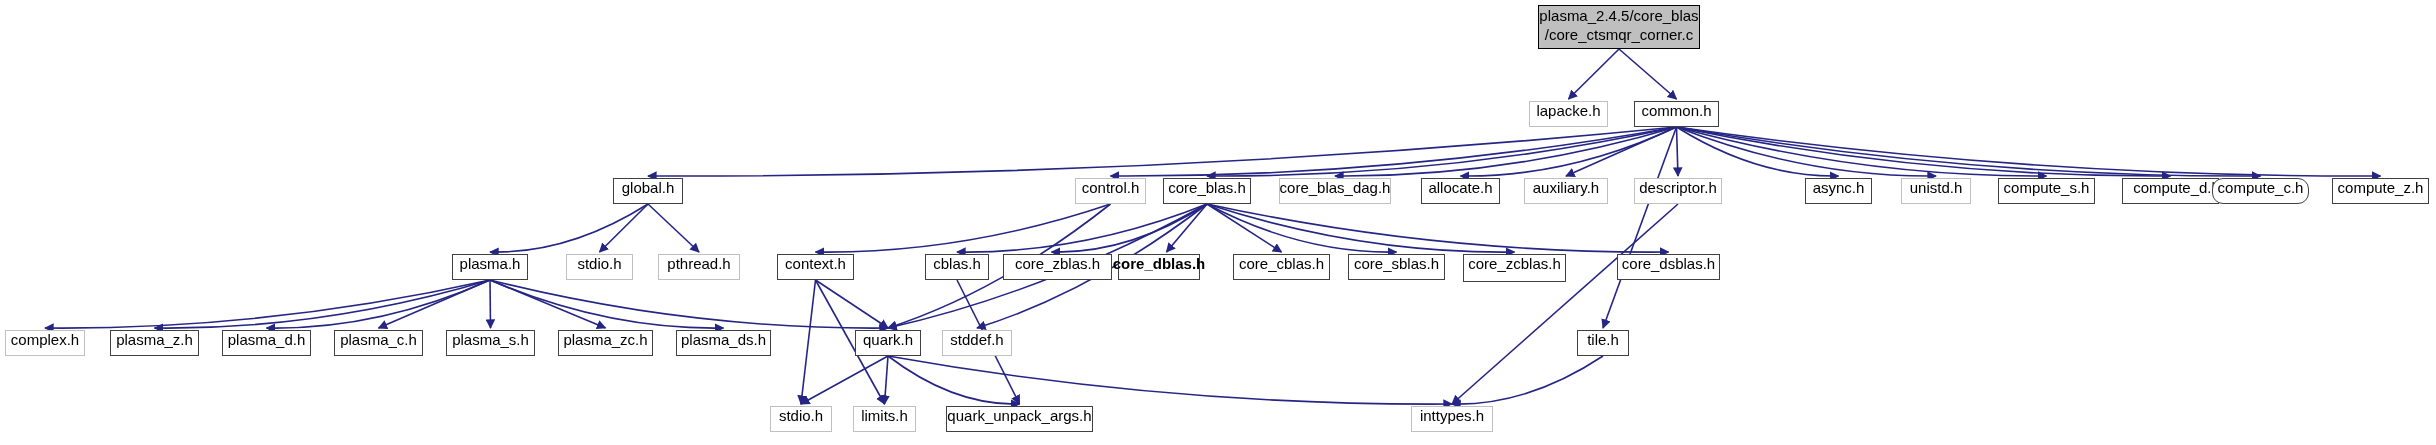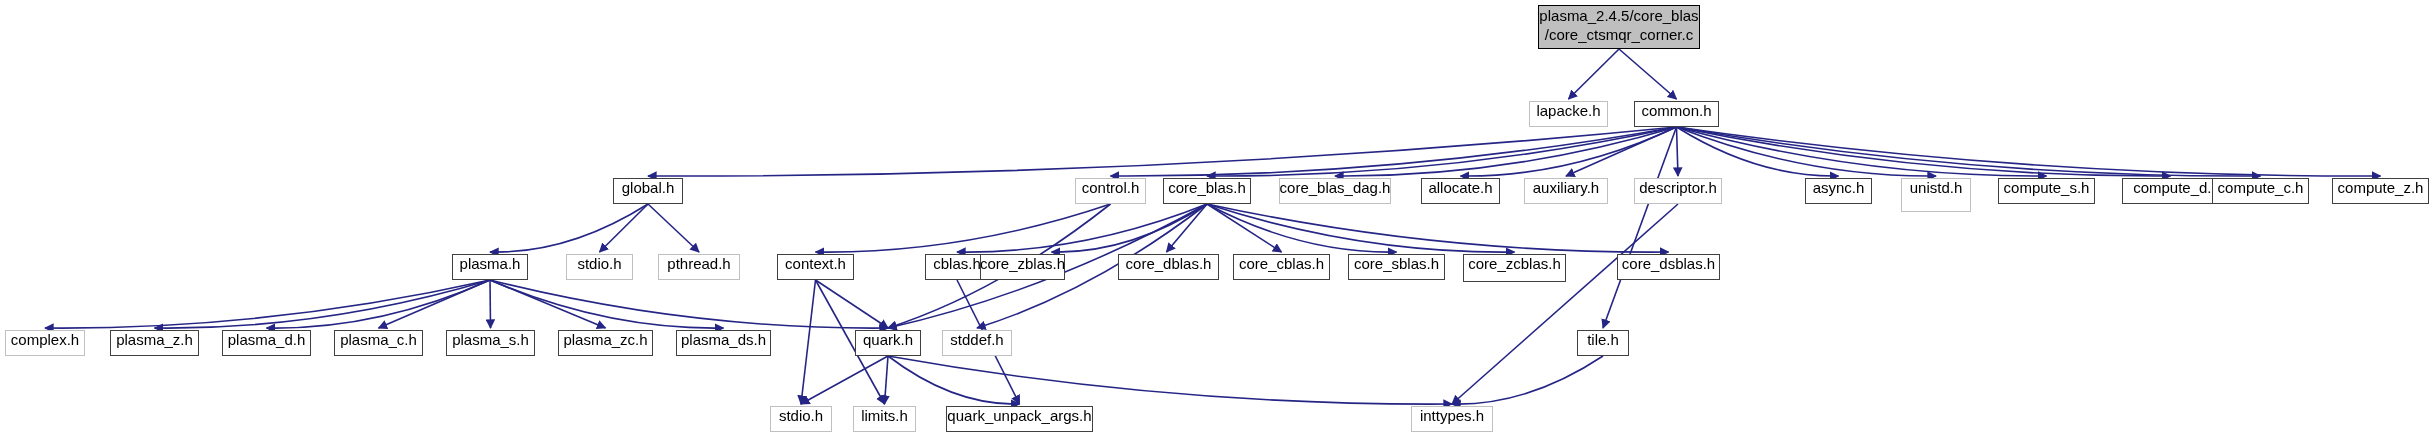--- a/index.html
+++ b/index.html
@@ -141,54 +141,54 @@
       </div>
       <div class="node " style="left: 1524px; top: 178px; width: 84px; height: 26px;">
         <span>auxiliary.h</span>
       </div>
       <div class="node " style="left: 1634px; top: 178px; width: 88px; height: 26px;">
         <span>descriptor.h</span>
       </div>
       <div class="node strong" style="left: 1805px; top: 178px; width: 67px; height: 26px;">
         <span>async.h</span>
       </div>
-      <div class="node " style="left: 1901px; top: 178px; width: 70px; height: 34px;">
+      <div class="node " style="left: 1901px; top: 178px; width: 70px; height: 26px;">
         <span>unistd.h</span>
       </div>
       <div class="node strong" style="left: 1998px; top: 178px; width: 97px; height: 26px;">
         <span>compute_s.h</span>
       </div>
       <div class="node strong" style="left: 2122px; top: 178px; width: 97px; height: 26px; padding-left: 12px;">
         <span>compute_d.h</span>
       </div>
-      <div class="node strong" style="left: 2212px; top: 178px; width: 97px; height: 26px;">
+      <div class="node strong" style="left: 2212px; top: 178px; width: 97px; height: 26px; border-radius: 11px;">
         <span>compute_c.h</span>
       </div>
       <div class="node strong" style="left: 2332px; top: 178px; width: 97px; height: 26px;">
         <span>compute_z.h</span>
       </div>
       <div class="node strong" style="left: 452px; top: 254px; width: 76px; height: 26px;">
         <span>plasma.h</span>
       </div>
       <div class="node " style="left: 566px; top: 254px; width: 67px; height: 26px;">
         <span>stdio.h</span>
       </div>
       <div class="node " style="left: 658px; top: 254px; width: 82px; height: 26px;">
         <span>pthread.h</span>
       </div>
       <div class="node strong" style="left: 777px; top: 254px; width: 77px; height: 26px;">
         <span>context.h</span>
       </div>
       <div class="node strong" style="left: 925px; top: 254px; width: 64px; height: 26px;">
         <span>cblas.h</span>
       </div>
-      <div class="node strong" style="left: 980px; top: 254px; width: 85px; height: 26px;">
+      <div class="node strong" style="left: 1003px; top: 254px; width: 109px; height: 26px;">
         <span>core_zblas.h</span>
       </div>
-      <div class="node strong" style="left: 1118px; top: 254px; width: 101px; height: 26px;">
+      <div class="node strong" style="left: 1118px; top: 254px; width: 82px; height: 26px; font-weight: bold;">
         <span>core_dblas.h</span>
       </div>
       <div class="node strong" style="left: 1233px; top: 254px; width: 97px; height: 26px;">
         <span>core_cblas.h</span>
       </div>
       <div class="node strong" style="left: 1348px; top: 254px; width: 97px; height: 26px;">
         <span>core_sblas.h</span>
       </div>
       <div class="node strong" style="left: 1463px; top: 254px; width: 103px; height: 28px;">
         <span>core_zcblas.h</span>

